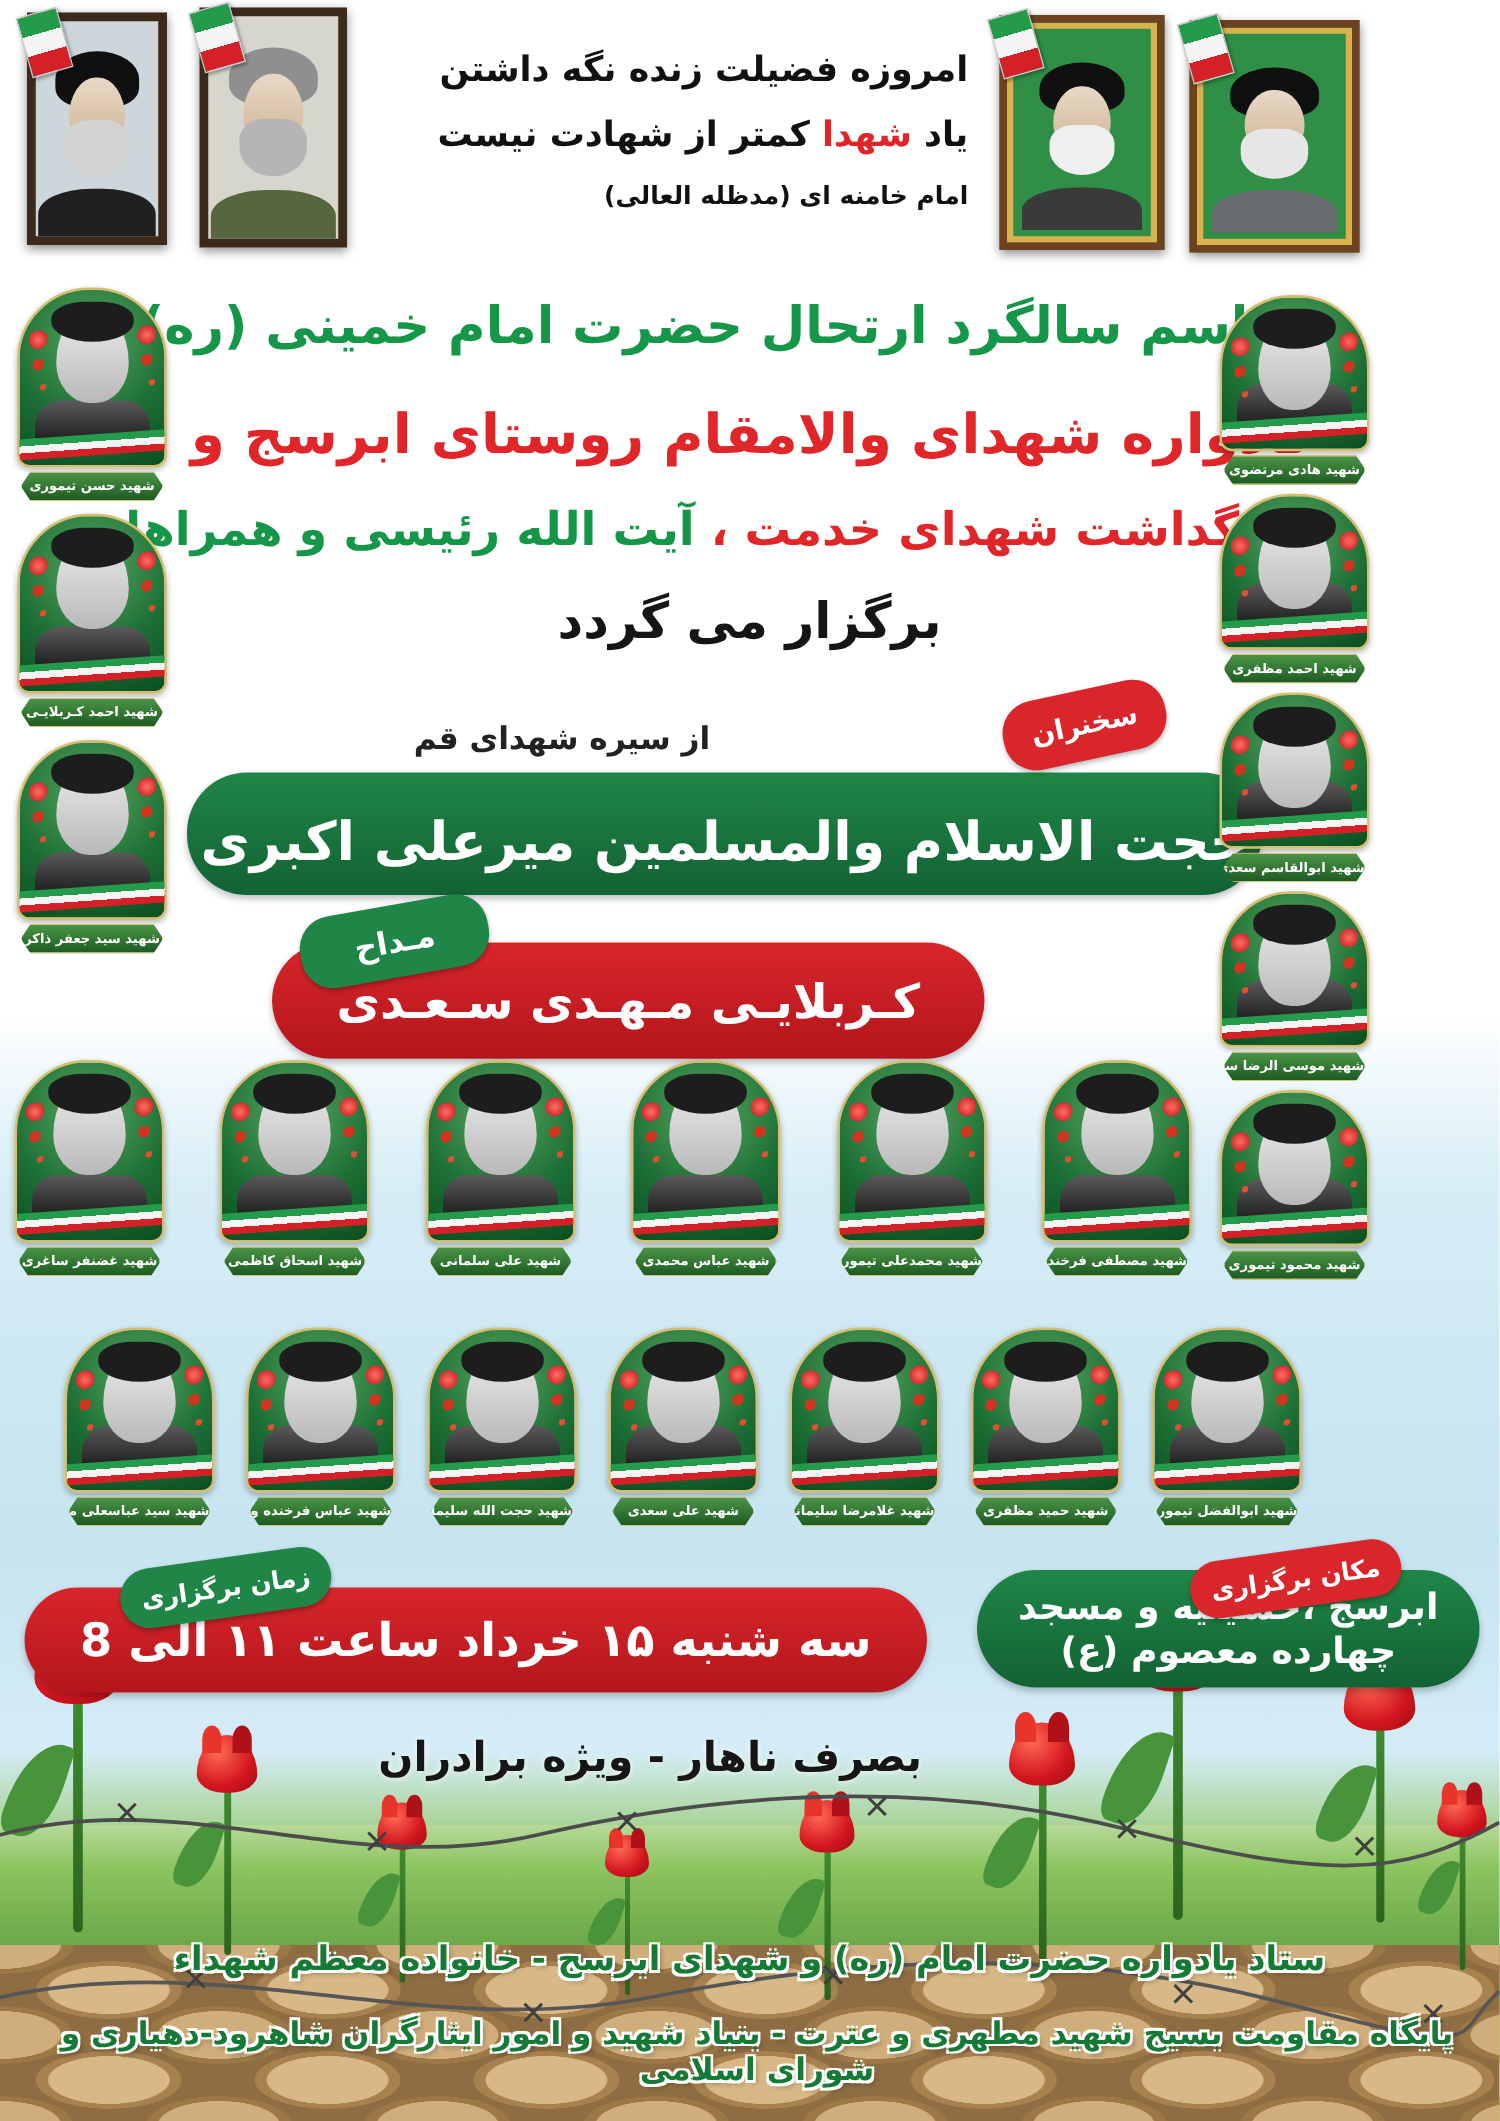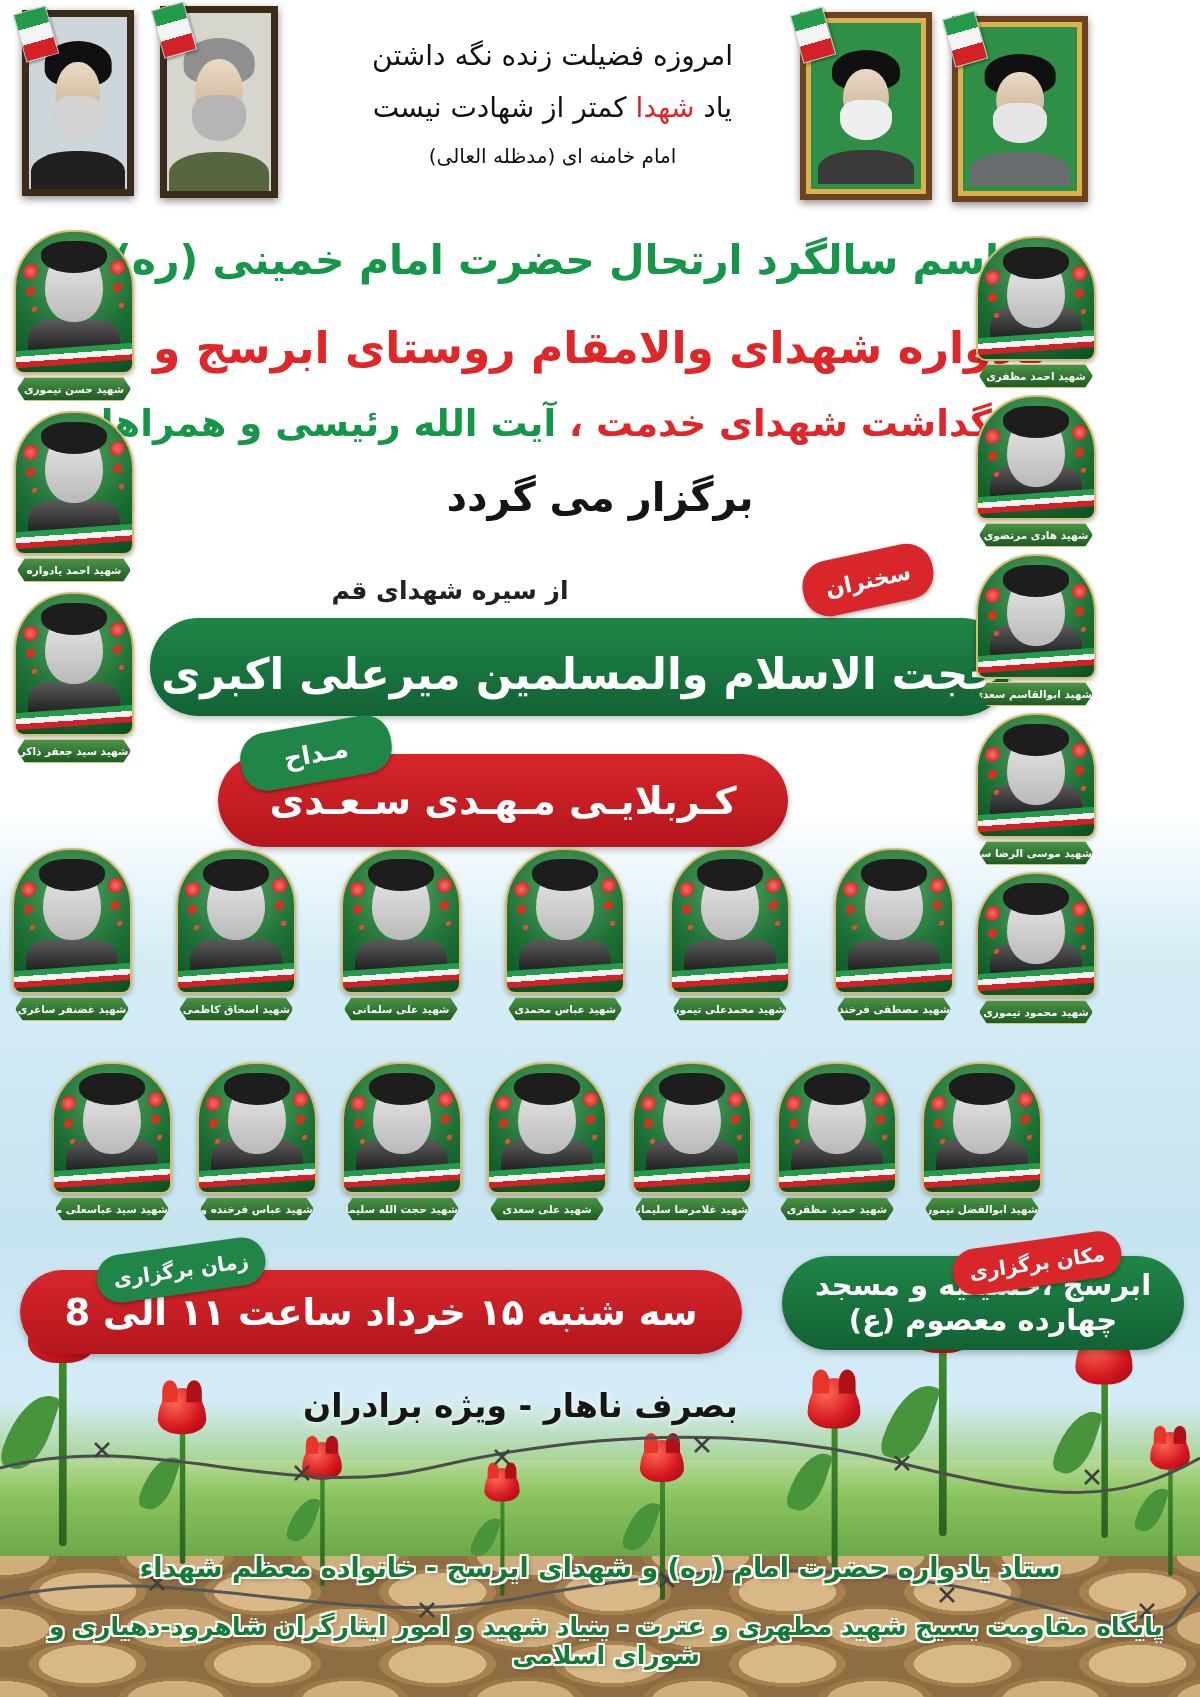--- a/index.html
+++ b/index.html
@@ -34,21 +34,21 @@
     width:46%; height:34%; background:linear-gradient(180deg,#e9d9c6,#cdb394); border-radius:48% 48% 42% 42%/55% 55% 45% 45%; }
   .tphoto .tbeard { position:absolute; top:46%; left:50%; transform:translateX(-50%);
     width:52%; height:26%; background:var(--beard,#d8d8d8); border-radius:40% 40% 55% 55%; }
   .tphoto .tbody { position:absolute; bottom:-4%; left:50%; transform:translateX(-50%);
     width:96%; height:26%; background:var(--body,#2a2a2a); border-radius:45% 45% 0 0; }
   .mini-flag { position:absolute; top:-8px; left:-10px; width:34px; height:50px;
     background:linear-gradient(180deg,#239b4b 0 33%, #f4f4f4 33% 66%, #d42127 66% 100%);
     border:1px solid #c9c9c9; transform:rotate(-16deg); box-shadow:1px 2px 3px rgba(0,0,0,.35); }
 
   
-  .quote { top:30px; left:330px; width:445px; text-align:center; color:#111; font-weight:normal; }
+  .quote { top:30px; left:330px; width:445px; color:#111; font-weight:bold; }
   .quote .q-line { font-size:28px; line-height:1.85; }
   .quote .q-red { color:#e02428; }
   .quote .q-attr { font-size:20px; margin-top:10px; }
 
   
   .title-line { left:150px; width:900px; text-align:center; font-weight:bold; white-space:nowrap; }
   .t1 { top:236px; font-size:41px; color:#169649; }
   .t2 { top:322px; font-size:44px; color:#e02629; }
   .t3 { top:402px; font-size:37px; }
   .t3 .part-red { color:#e02629; }
@@ -216,21 +216,21 @@
   </div>
 
   <div class="portrait">
     <div class="frame">
       <div class="flower f1"></div>
       <div class="flower f2"></div>
       <div class="torso"></div>
       <div class="visage"></div>
       <div class="tricolor"></div>
     </div>
-    <div class="plaque">شهید احمد یادواره</div>
+    <div class="plaque">شهید احمد کـربلایـی</div>
   </div>
 
   <div class="portrait">
     <div class="frame">
       <div class="flower f1"></div>
       <div class="flower f2"></div>
       <div class="torso"></div>
       <div class="visage"></div>
       <div class="tricolor"></div>
     </div>
@@ -239,32 +239,32 @@
 </div>
 <div class="abs col-right">
   <div class="portrait">
     <div class="frame">
       <div class="flower f1"></div>
       <div class="flower f2"></div>
       <div class="torso"></div>
       <div class="visage"></div>
       <div class="tricolor"></div>
     </div>
+    <div class="plaque">شهید هادی مرتضوی</div>
+  </div>
+
+  <div class="portrait">
+    <div class="frame">
+      <div class="flower f1"></div>
+      <div class="flower f2"></div>
+      <div class="torso"></div>
+      <div class="visage"></div>
+      <div class="tricolor"></div>
+    </div>
     <div class="plaque">شهید احمد مظفری</div>
-  </div>
-
-  <div class="portrait">
-    <div class="frame">
-      <div class="flower f1"></div>
-      <div class="flower f2"></div>
-      <div class="torso"></div>
-      <div class="visage"></div>
-      <div class="tricolor"></div>
-    </div>
-    <div class="plaque">شهید هادی مرتضوی</div>
   </div>
 
   <div class="portrait">
     <div class="frame">
       <div class="flower f1"></div>
       <div class="flower f2"></div>
       <div class="torso"></div>
       <div class="visage"></div>
       <div class="tricolor"></div>
     </div>

